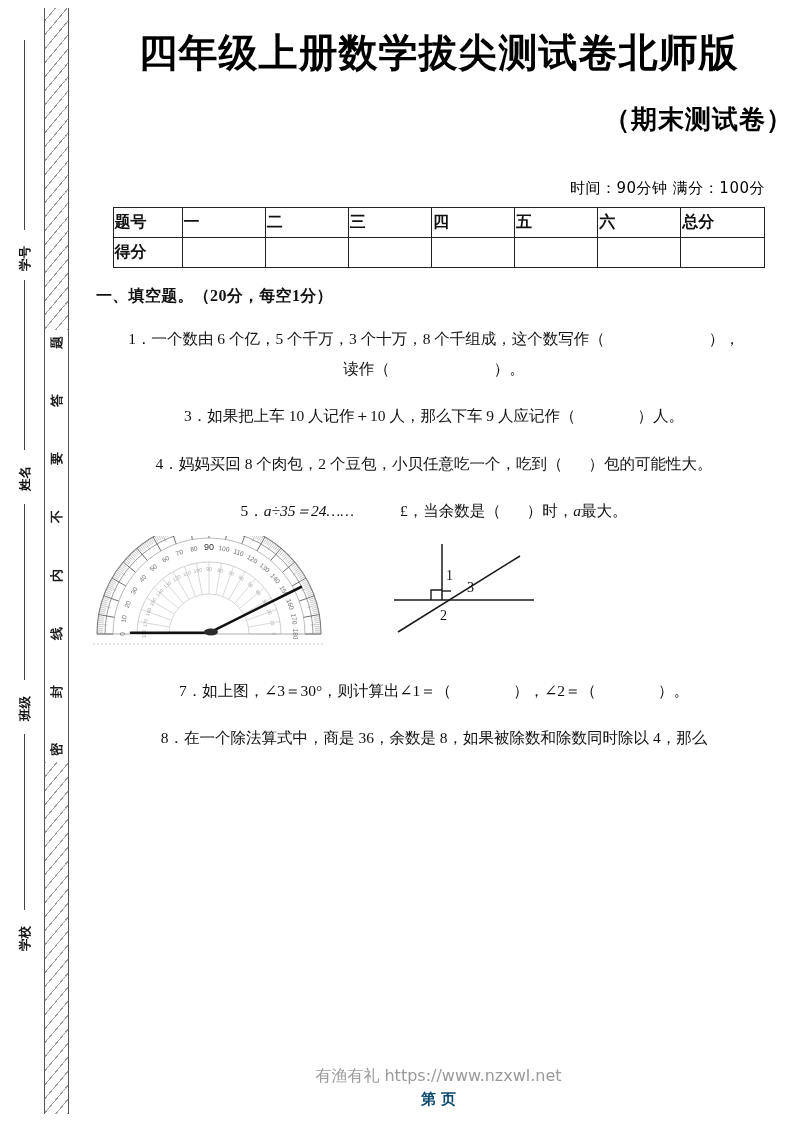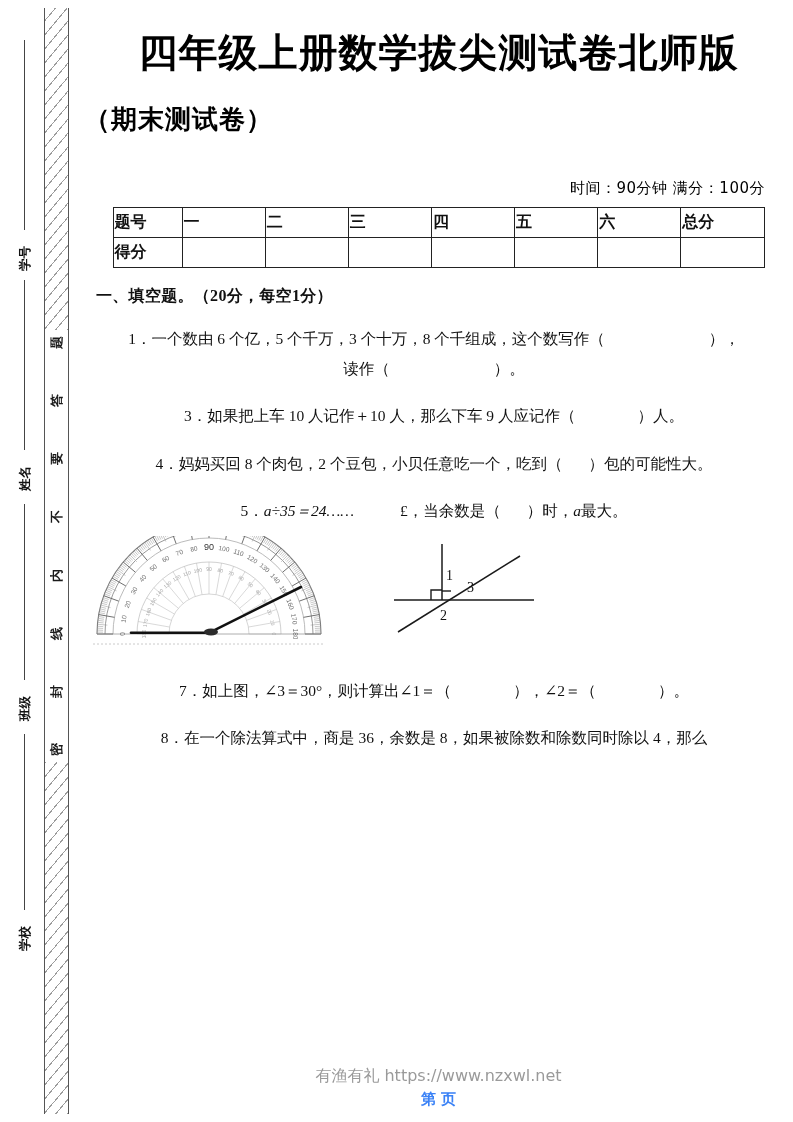--- a/index.html
+++ b/index.html
@@ -39,21 +39,21 @@
   .field .fline{position:absolute;left:16px;width:0;border-left:1.3px solid #444;}
 
   
   #sheet{position:absolute;left:84px;top:0;width:709px;height:1122px;}
   .title{
     text-align:center;font-size:39px;font-weight:bold;letter-spacing:1px;
     font-family:"DejaVu Sans","Liberation Sans",sans-serif;
     margin:0;padding-top:26px;color:#000;
   }
   .subtitle{
-    text-align:left;font-size:26px;font-weight:bold;letter-spacing:1px;
+    text-align:right;font-size:26px;font-weight:bold;letter-spacing:1px;
     font-family:"DejaVu Sans","Liberation Sans",sans-serif;
     margin:0;padding-top:22px;color:#000;
   }
   .meta{
     text-align:right;padding:42px 28px 0 0;font-size:15px;letter-spacing:.5px;
     font-family:"DejaVu Sans","Liberation Sans",sans-serif;color:#000;
   }
   .score-table{
     margin:9px auto 0 auto;border-collapse:collapse;width:652px;
     table-layout:fixed;
@@ -77,21 +77,21 @@
   .figs{position:relative;height:118px;margin-top:10px;}
   .fig-protractor{position:absolute;left:0px;top:0px;}
   .fig-angle{position:absolute;left:300px;top:2px;}
   .watermark{
     position:absolute;left:0;right:0;top:1066px;text-align:center;
     font-size:16px;color:#9a9a9a;
     font-family:"DejaVu Sans","Liberation Sans",sans-serif;
   }
   .pagefoot{
     position:absolute;left:0;right:0;top:1090px;text-align:center;
-    font-size:15px;font-weight:bold;color:#3b82f6;
+    font-size:15px;font-weight:bold;color:#0c4a6e;
     font-family:"DejaVu Sans","Liberation Sans",sans-serif;
   }
 </style>
 </head>
 <body>
 
 <div id="seal-area">
   <div class="seal-rail inner"></div>
   <div class="seal-rail outer"></div>
   <div class="hatch"></div>

